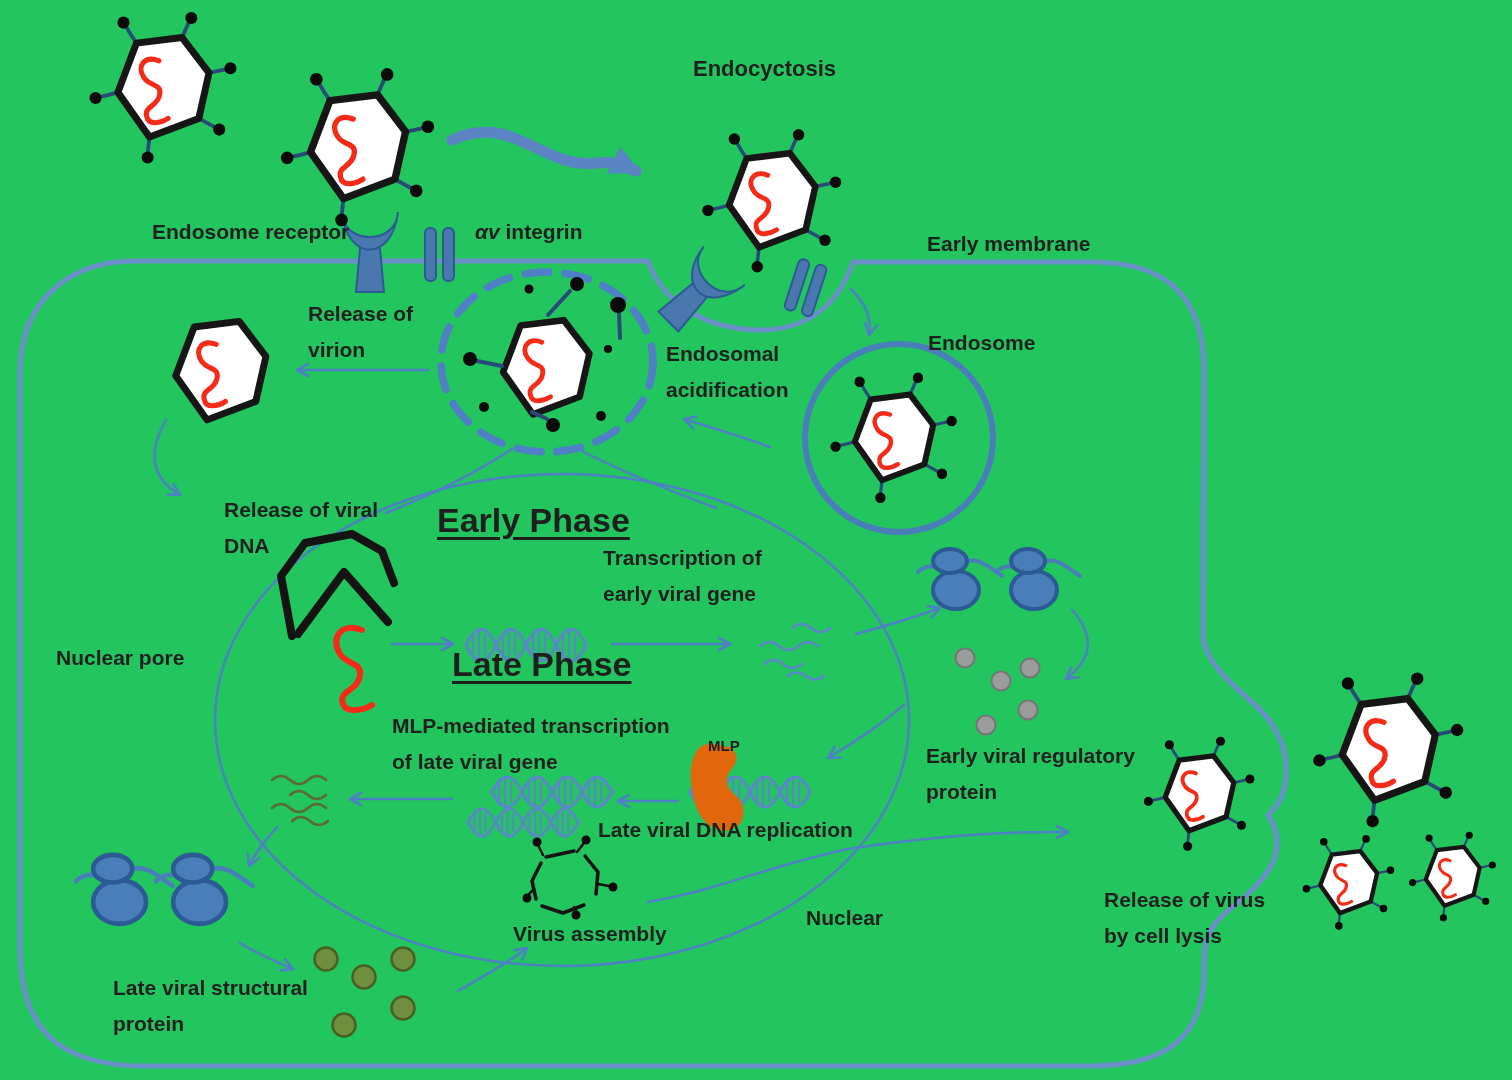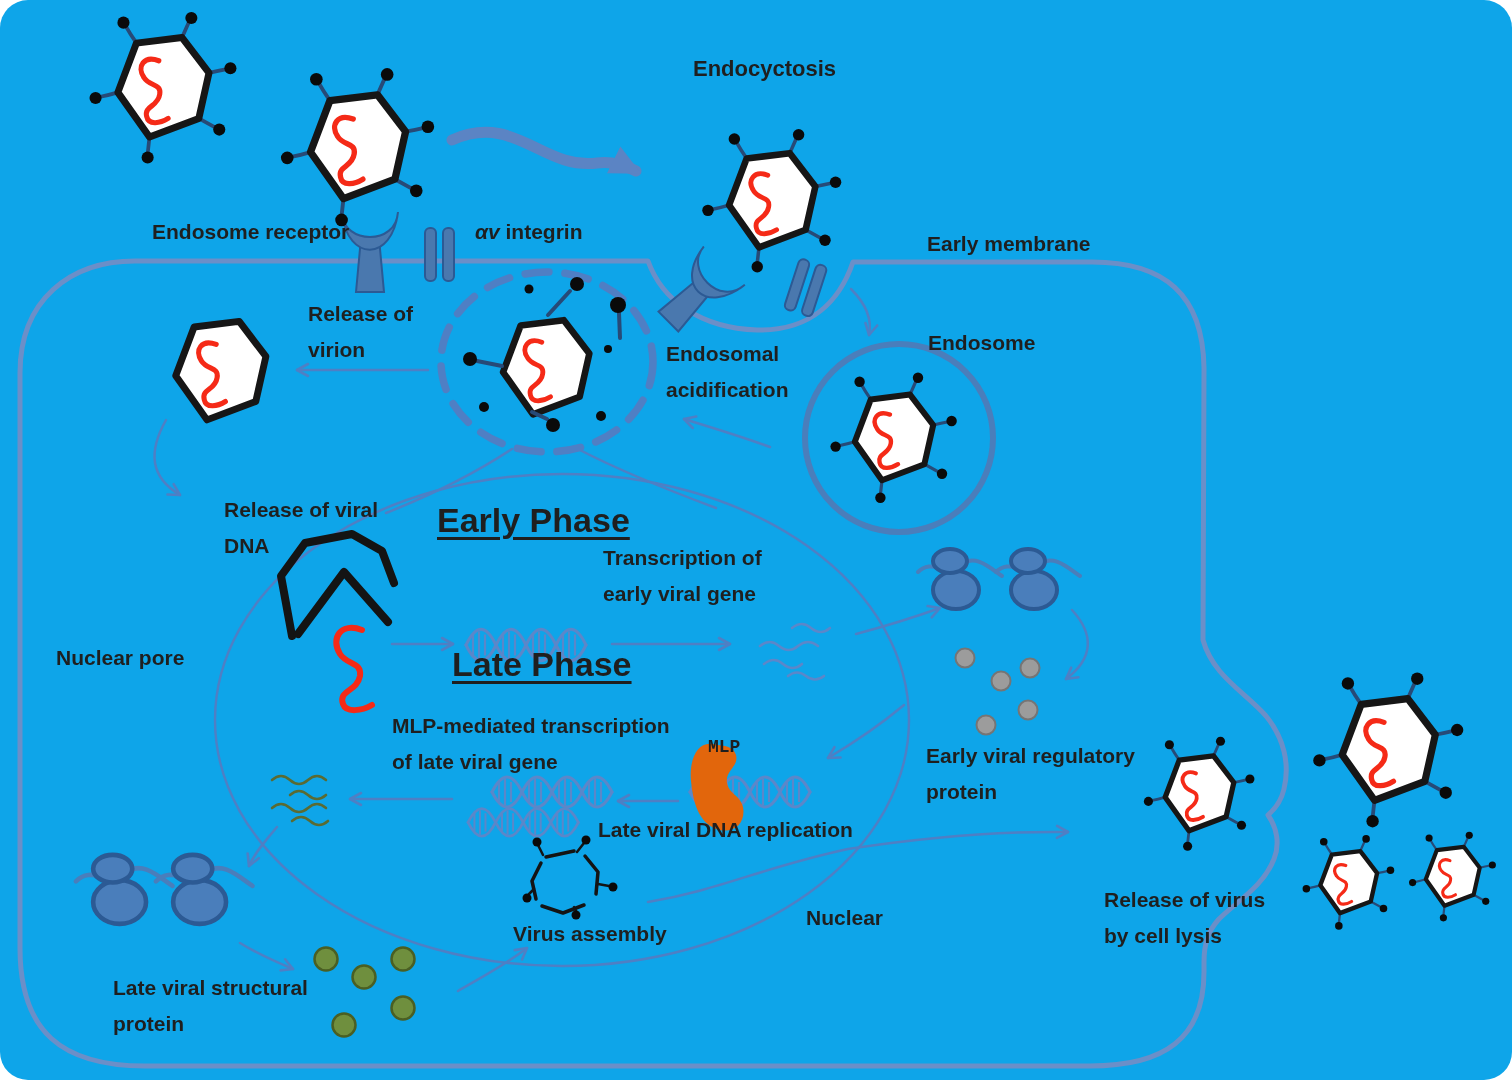--- a/index.html
+++ b/index.html
@@ -1,23 +1,23 @@
 <!DOCTYPE html>
 <html><head>
 <meta charset="utf-8">
 <style>
   html,body{margin:0;padding:0;background:#ffffff;}
-  #stage{position:relative;width:1512px;height:1080px;background:#0ea5e9;overflow:hidden;
-         font-family:"Liberation Sans", sans-serif;border-radius:28px;}
+  #stage{position:relative;width:1512px;height:1080px;background:#22c55e;overflow:hidden;
+         font-family:"Liberation Sans", sans-serif;}
   #art{position:absolute;left:0;top:0;z-index:0;}
   .lbl{position:absolute;z-index:2;font-weight:700;font-size:21px;line-height:1.7;
        color:#1f1f1f;white-space:pre-line;}
   .lbl-lg{font-size:34px;line-height:1.2;text-decoration:underline;text-underline-offset:5px;
           text-decoration-thickness:2.5px;}
-  .lbl-sm{font-size:18px;line-height:1;font-family:Liberation Mono, monospace;}
+  .lbl-sm{font-size:15px;line-height:1;}
   .ital{font-style:italic;text-align:center;}
   .hex{fill:#ffffff;stroke:#161616;stroke-width:7.5;stroke-linejoin:round;}
   .sq{fill:none;stroke:#f52a17;stroke-width:5.5;stroke-linecap:round;}
   .spike{fill:none;stroke:#274a77;stroke-width:4;stroke-linecap:round;}
   .dot{fill:#0a0a0a;}
   .thin{fill:none;stroke:#4f7fc4;stroke-width:2.5;stroke-linecap:round;}
   .memb{fill:none;stroke:#6b8fc8;stroke-width:5;stroke-linecap:round;stroke-linejoin:round;}
   .nuc{fill:none;stroke:#4f7fc4;stroke-width:2.4;}
   .rec{fill:#4a78ae;stroke:#2c5a94;stroke-width:2;}
   .helixline{fill:none;stroke:#5b87c9;stroke-width:3;stroke-linecap:round;}

